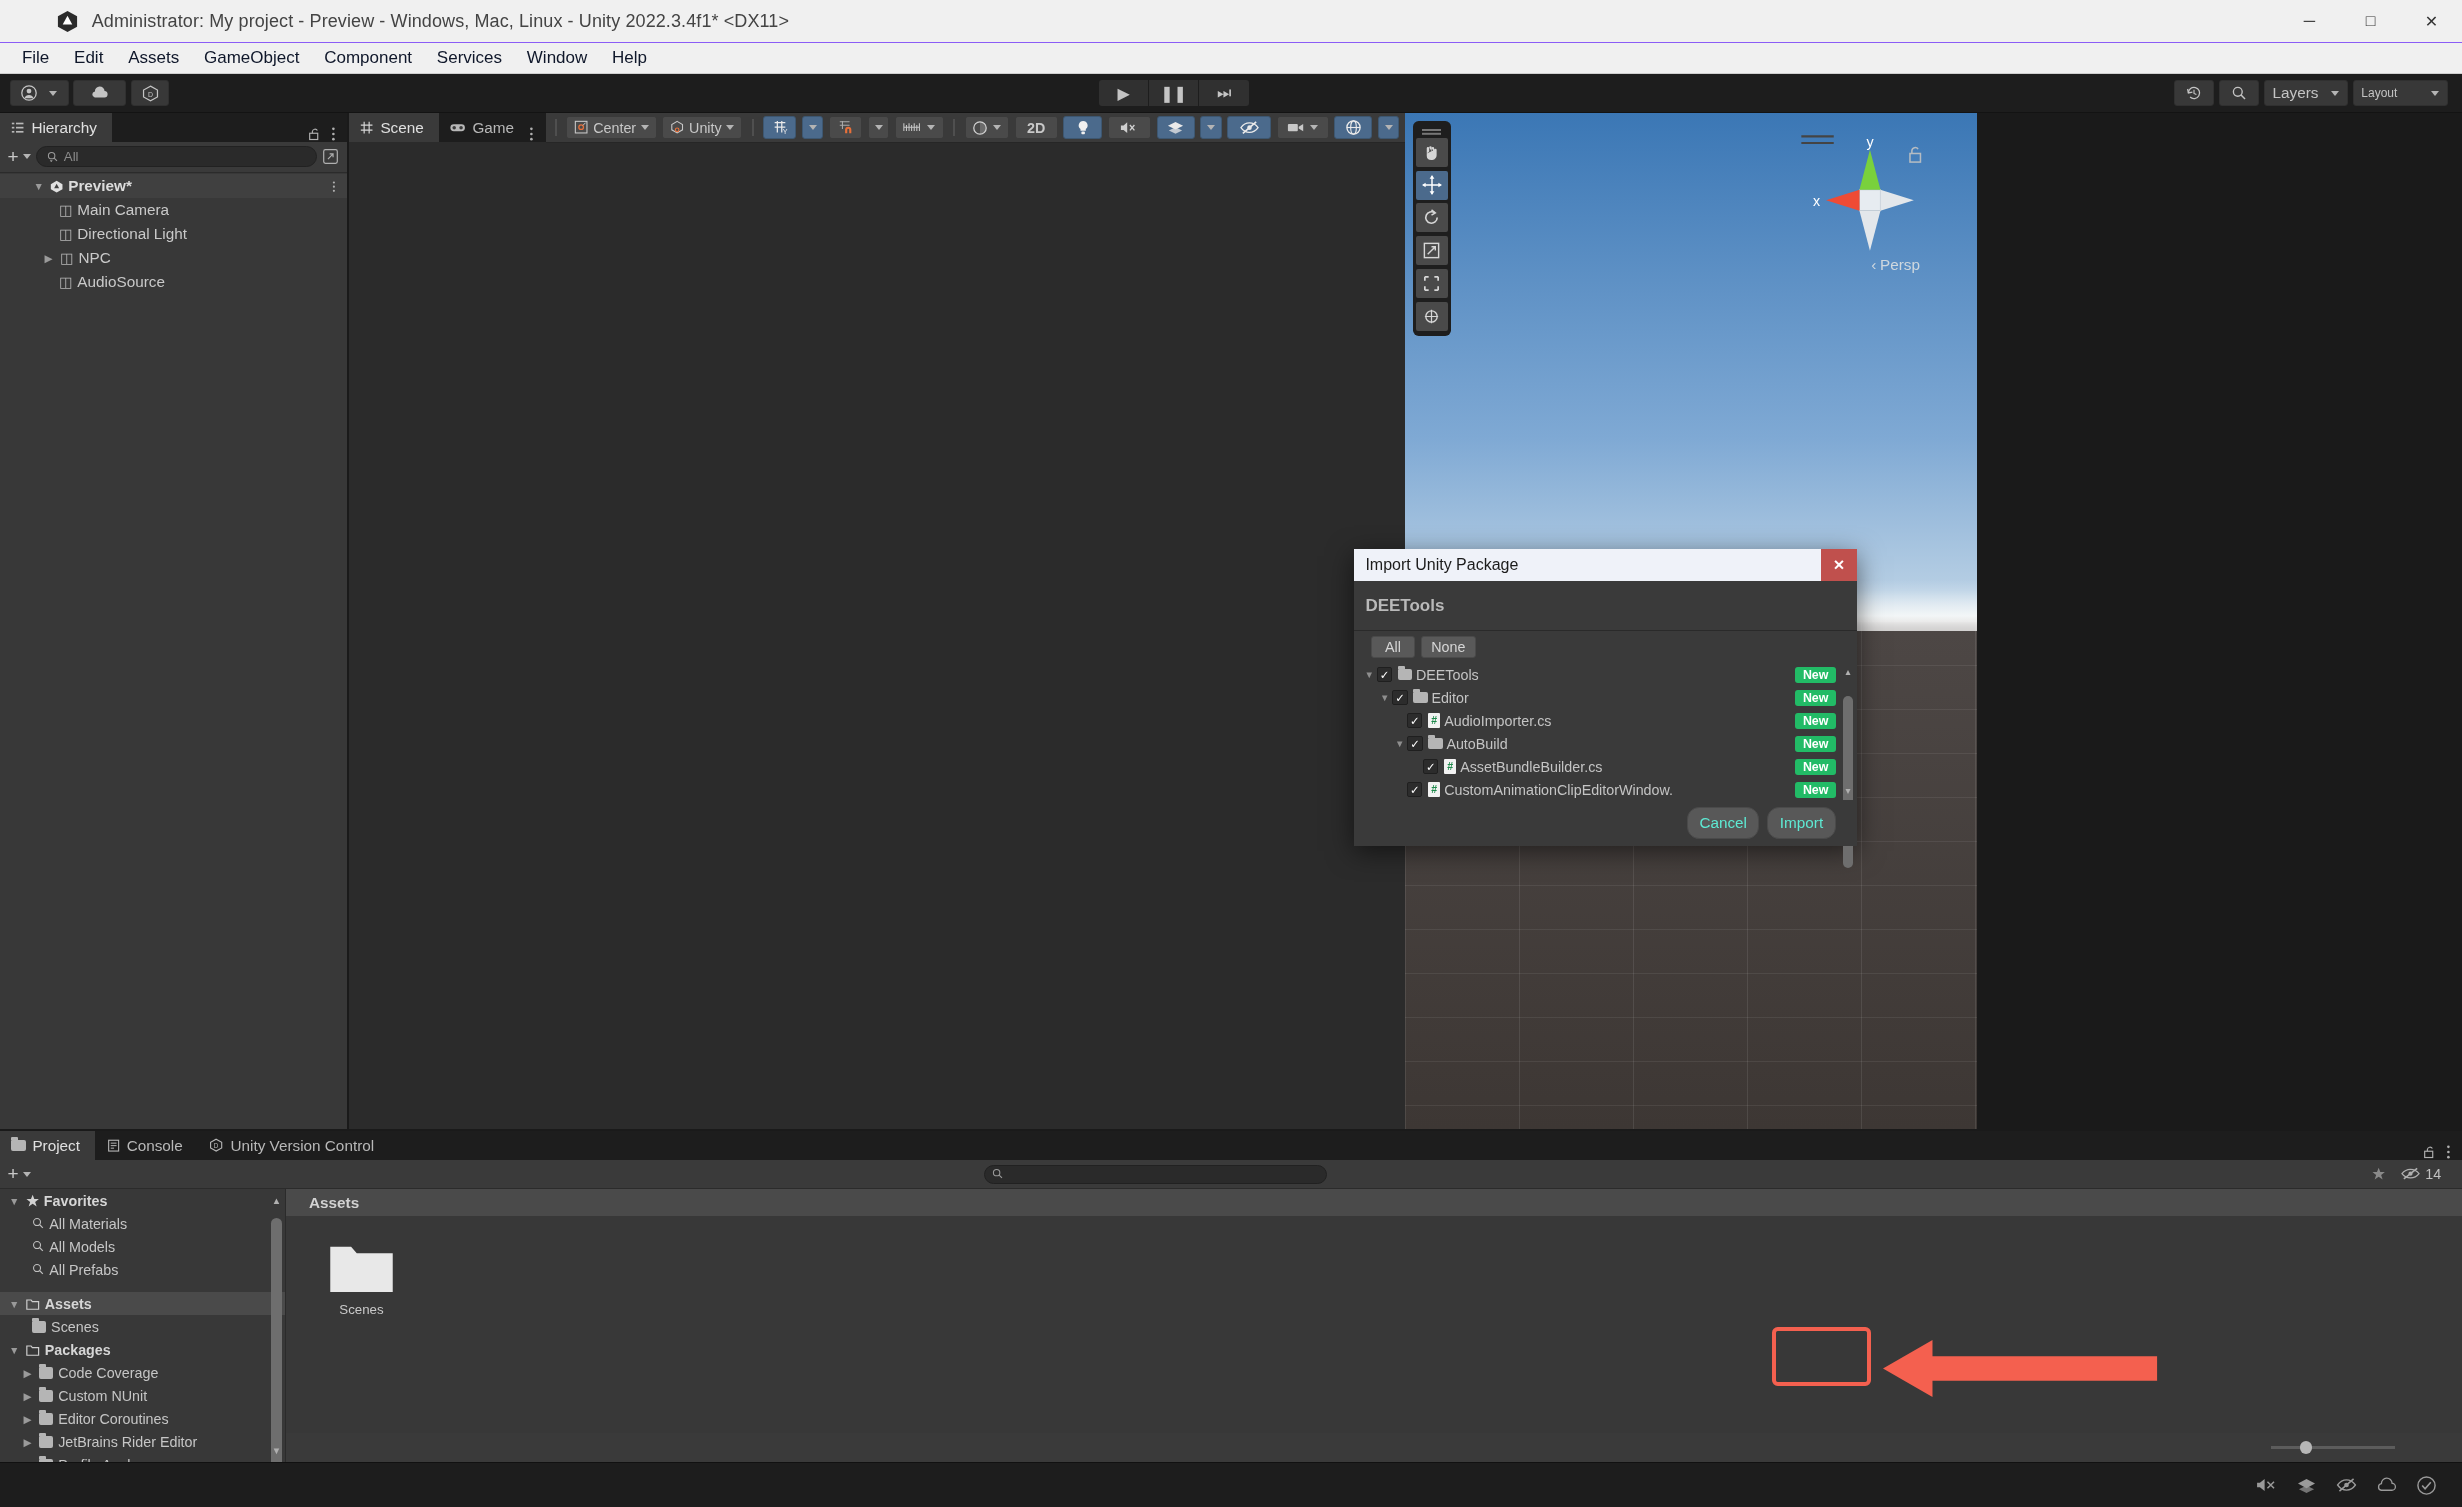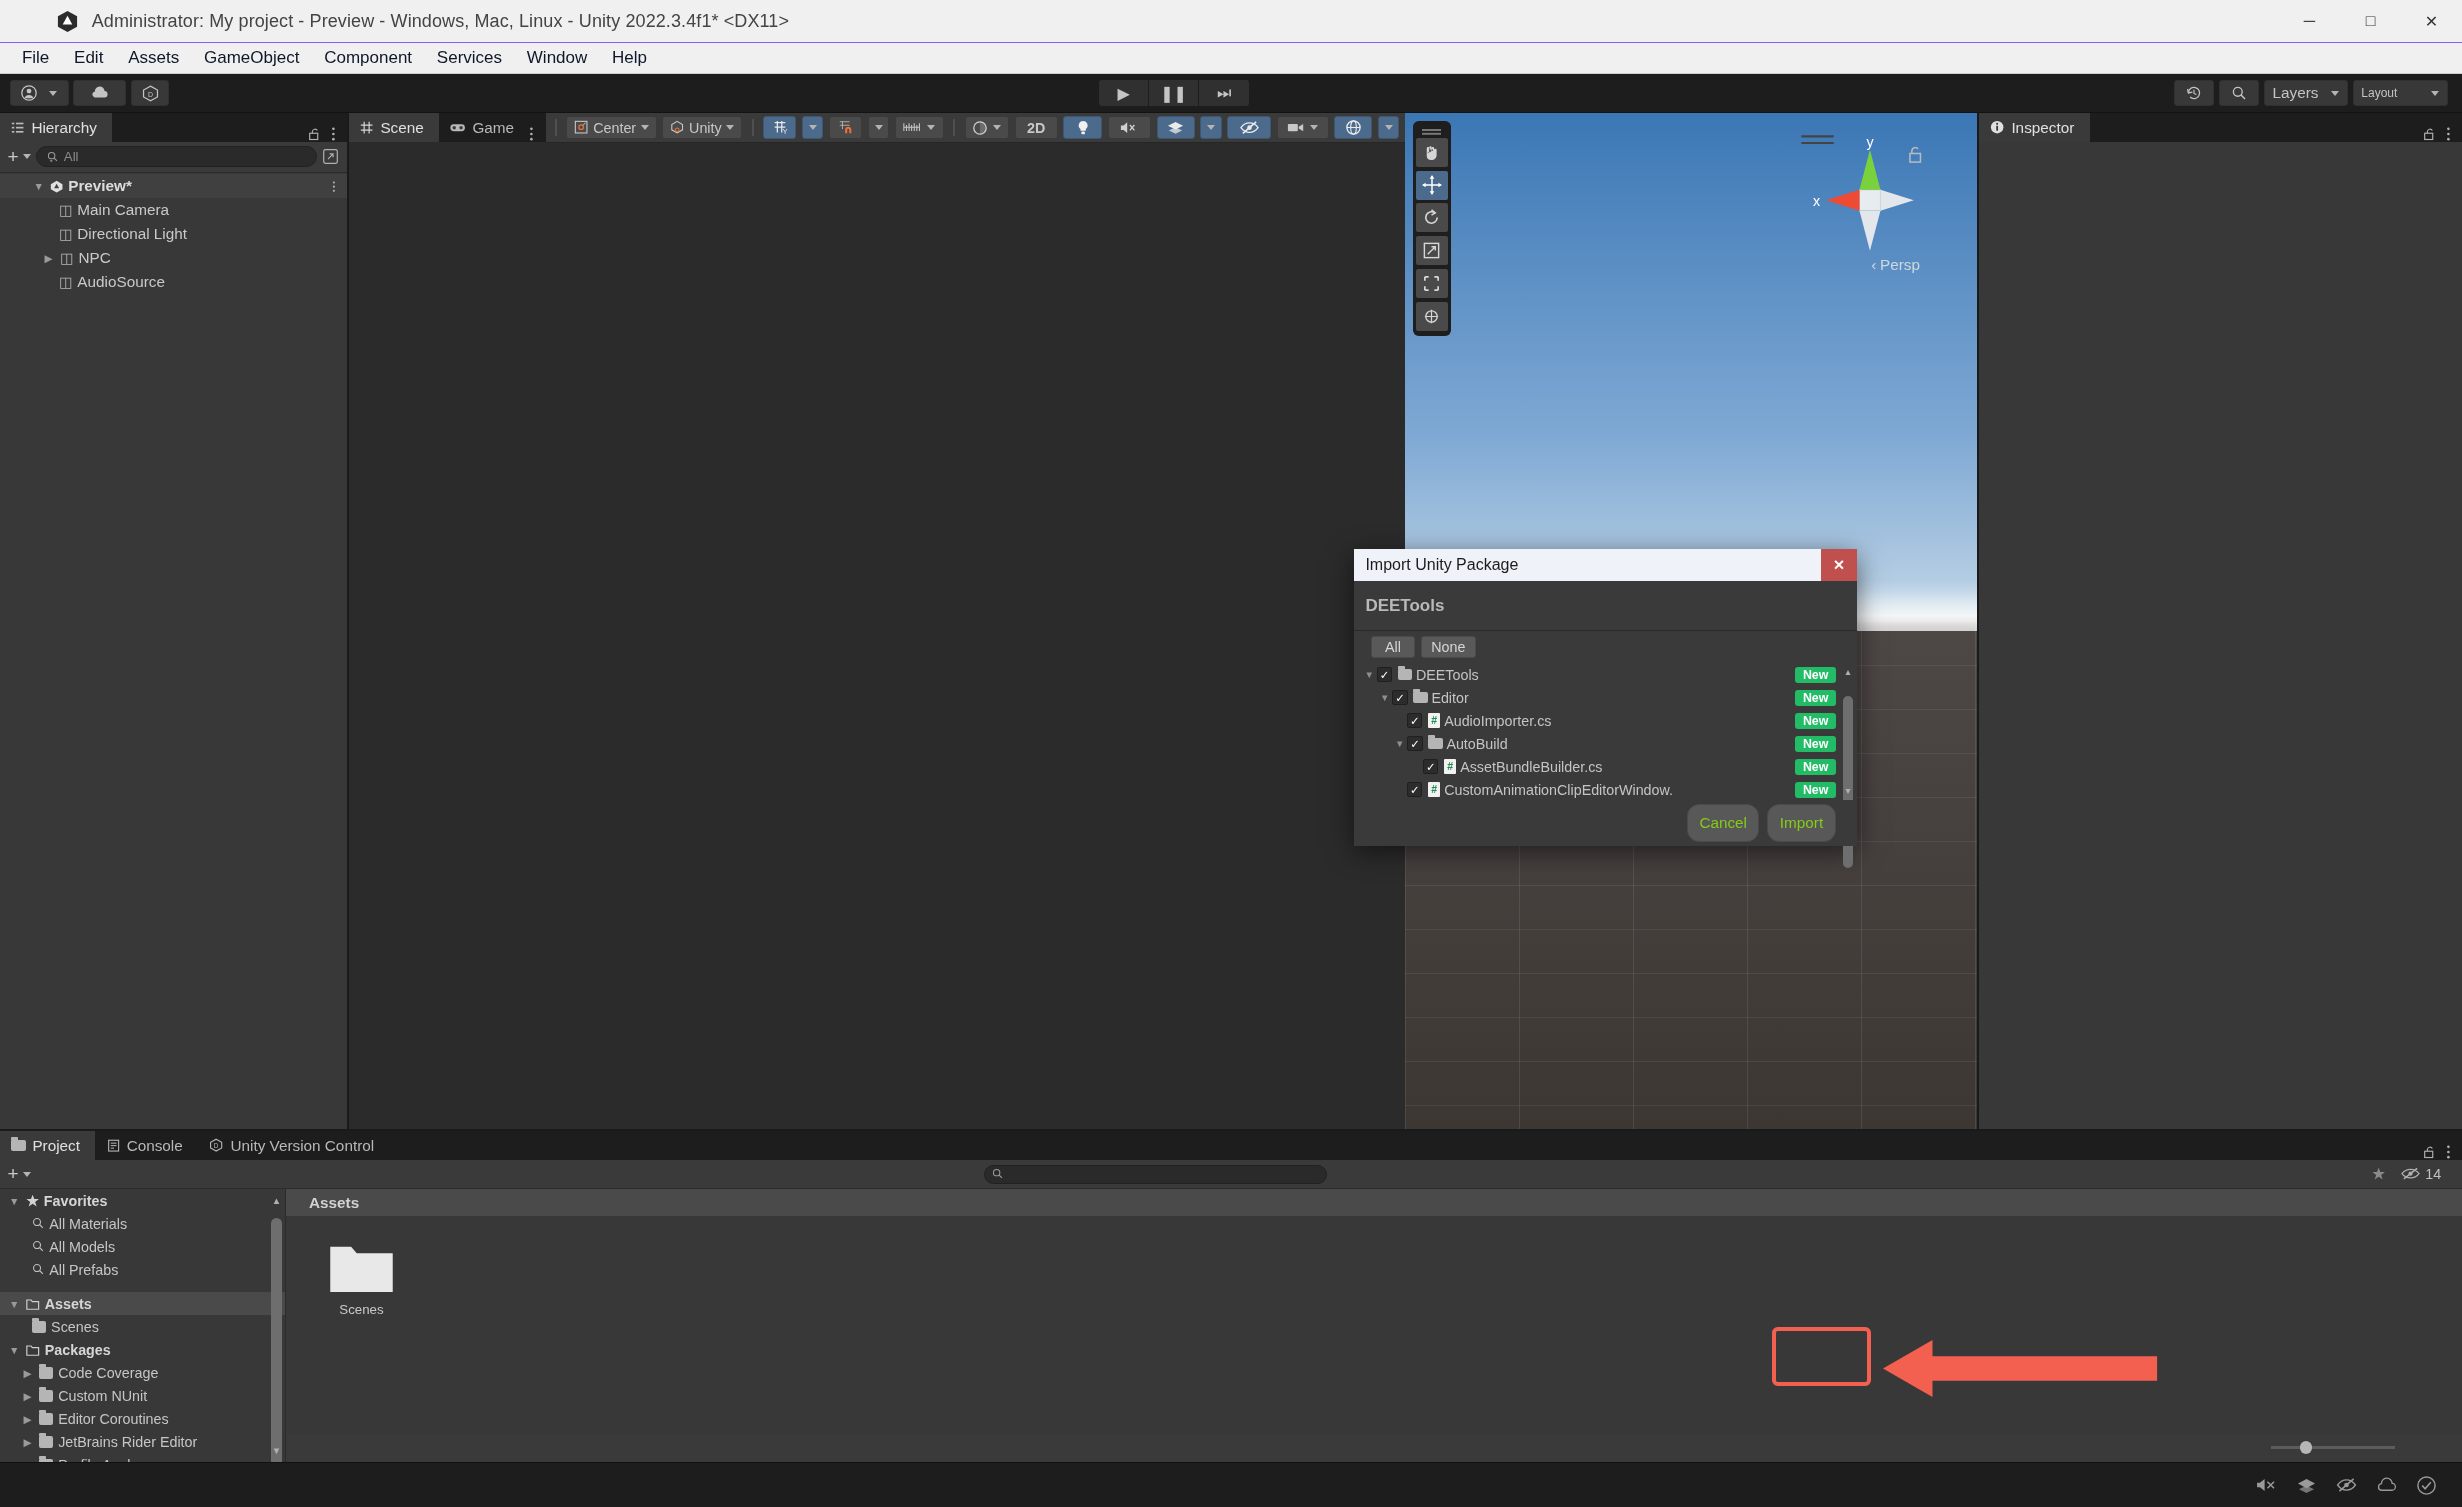--- a/index.html
+++ b/index.html
@@ -258,22 +258,22 @@
   }
   .dlg-sb { position: absolute; right: 3.8px; top: 118px; bottom: 50px; width: 10.5px; }
   .dlg-sb-thumb { position: absolute; top: 29px; width: 10.5px; height: 172px; background: #6e6e6e; border-radius: 5.7px; }
   .dlg-sb-arrow { position: absolute; width: 10.5px; text-align: center; color: #b0b0b0; font-size: 8.6px; }
   .dlg-footer {
     position: absolute; left: 0; right: 0; bottom: 0; height: 46px;
     display: flex; align-items: center; justify-content: flex-end; gap: 7.6px; padding-right: 21px;
     background: #3a3a3a;
   }
   .dlg-btn {
-    min-width: 69px; height: 38px; background: #585858; border: 1px solid #4a4a4a;
-    border-radius: 12px; color: #84cc16; font-size: 15.3px;
+    min-width: 69px; height: 32px; background: #585858; border: 1px solid #4a4a4a;
+    border-radius: 12px; color: #5eead4; font-size: 15.3px;
     display: flex; align-items: center; justify-content: center; padding: 0 11.4px;
   }
   .hl-box {
     position: absolute; left: 1772px; top: 1327px; width: 99px; height: 59px;
     border: 4.8px solid #f4604f; border-radius: 5.7px; pointer-events: none;
   }
   .arrow-annot { position: absolute; left: 1883px; top: 1335px; pointer-events: none; }
 
   
   .folder-ico { width: 14.3px; height: 11.4px; background: #b5b5b5; border-radius: 1px 1.9px 1.9px 1.9px; position: relative; flex-shrink: 0; }
@@ -652,44 +652,20 @@
               <path d="M130 32v-3a3.5 3.5 0 0 1 6.5-1.5" fill="none" stroke="#b5bcc2" stroke-width="1.6"></path>
             </g>
         </svg>
       </div>
       <div class="persp-lbl">
         <span style="margin-right:3.8px">‹</span><span>Persp</span>
       </div>
     </div>
   </div>
 
-  <div class="inspector">
-    <div class="panel-tabbar">
-      <div class="ptab active">
-        <svg width="14.3" height="14.3" viewBox="0 0 16 16">
-            <circle cx="8" cy="8" r="7" fill="#e0e0e0"></circle>
-            <rect x="7" y="6.5" width="2" height="5.5" fill="#3a3a3a"></rect>
-            <circle cx="8" cy="4.3" r="1.2" fill="#3a3a3a"></circle>
-          </svg>
-        <span>Inspector</span>
-      </div>
-      <div class="ptab-icons">
-        <svg width="14.3" height="14.3" viewBox="0 0 16 16">
-            <rect x="3" y="7" width="9" height="7" fill="none" stroke="#b0b0b0" stroke-width="1.3"></rect>
-            <path d="M6 7V5a3 3 0 0 1 5.6-1" fill="none" stroke="#b0b0b0" stroke-width="1.3"></path>
-          </svg>
-        <svg width="4.8" height="16" viewBox="0 0 5 17">
-            <circle cx="2.5" cy="3" r="1.4" fill="#b0b0b0"></circle>
-            <circle cx="2.5" cy="8.5" r="1.4" fill="#b0b0b0"></circle>
-            <circle cx="2.5" cy="14" r="1.4" fill="#b0b0b0"></circle>
-          </svg>
-      </div>
-    </div>
-    <div class="insp-body"></div>
-  </div>
 
   <div class="project">
     <div class="panel-tabbar">
       <div class="ptab active">
         <span class="folder-ico"></span>
         <span>Project</span>
       </div>
       <div class="ptab">
         <svg width="13.3" height="13.3" viewBox="0 0 16 16">
             <rect x="2" y="1.5" width="12" height="13" fill="none" stroke="#b8b8b8" stroke-width="1.3"></rect>

